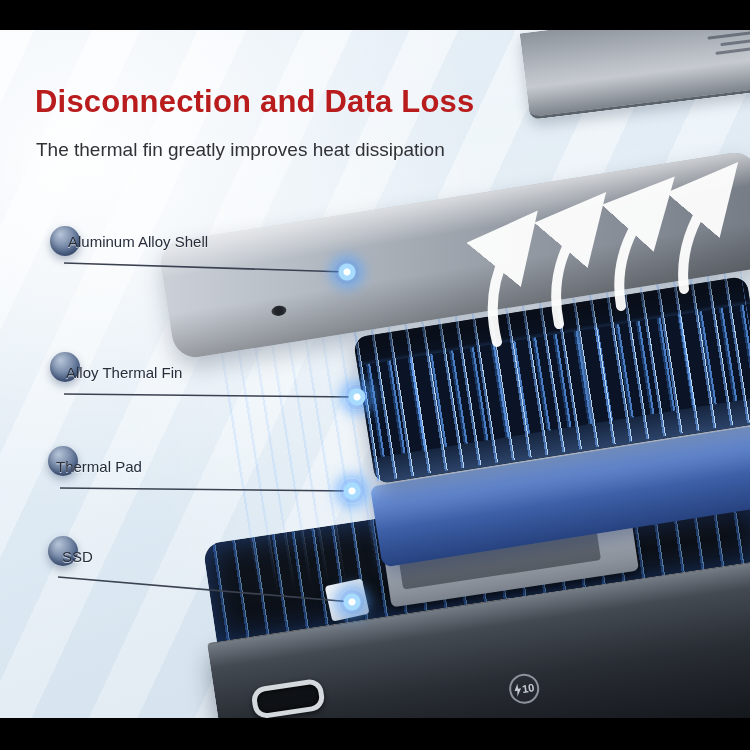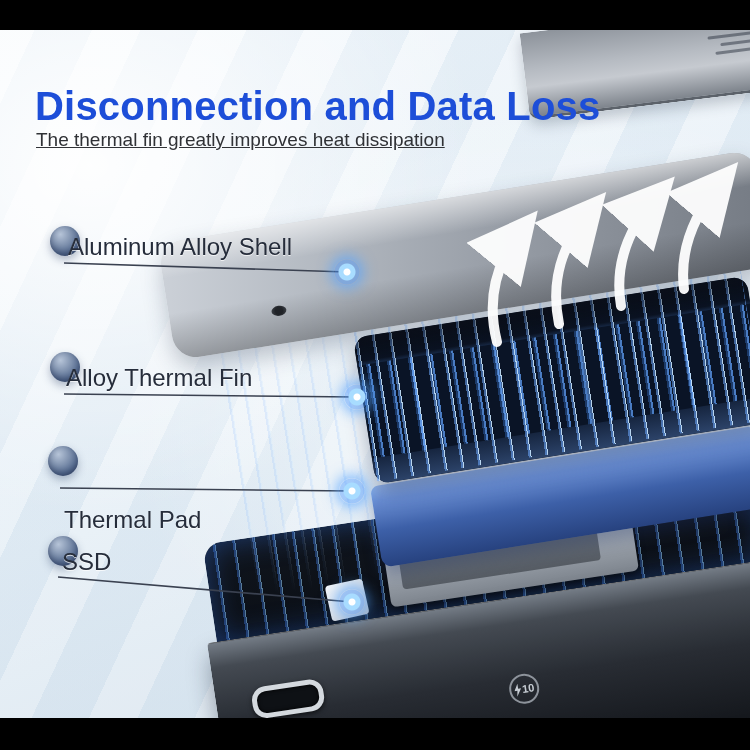--- a/index.html
+++ b/index.html
@@ -29,34 +29,34 @@
     border-bottom:3px solid #5c626a;border-radius:0 0 0 10px;
     box-shadow:0 6px 14px rgba(40,50,70,.25);
   }
   .frag .etch{position:absolute;background:rgba(55,62,74,.55);height:3px;border-radius:2px;}
   .frag .e1{right:18px;top:26px;width:46px;}
   .frag .e2{right:18px;top:34px;width:34px;}
   .frag .e3{right:18px;top:42px;width:40px;}
   
   .title{
     position:absolute;left:35px;top:84px;z-index:50;
-    font-size:40px;font-weight:bold;color:#1d4ed8;letter-spacing:.2px;
+    font-size:31px;font-weight:bold;color:#b91c1c;letter-spacing:.2px;
   }
   .subtitle{
-    position:absolute;left:36px;top:126px;z-index:50;
-    font-size:19px;line-height:27px;color:#303236;text-decoration:underline;
+    position:absolute;left:36px;top:136px;z-index:50;
+    font-size:19px;line-height:27px;color:#303236;
   }
   
   .sphere{
     position:absolute;width:30px;height:30px;border-radius:50%;z-index:48;
     background:radial-gradient(circle at 35% 28%, #b6c4d8 0%, #8496b2 35%, #5a7094 65%, #36486b 100%);
     box-shadow:0 4px 8px rgba(40,60,100,.35), inset 0 -3px 6px rgba(20,30,60,.4);
   }
   .callout-label{
-    position:absolute;z-index:49;font-size:24px;color:#262d3b;font-weight:500;
+    position:absolute;z-index:49;font-size:15px;color:#262d3b;font-weight:500;
     text-shadow:0 1px 0 rgba(255,255,255,.7);white-space:nowrap;
   }
   .glow-dot{
     position:absolute;width:26px;height:26px;border-radius:50%;z-index:42;
     background:radial-gradient(circle, #ffffff 0 3px, #a8dcff 4px 8px, rgba(74,152,255,.45) 9px 12px, rgba(74,152,255,0) 14px);
     box-shadow:0 0 14px 3px rgba(86,164,255,.75);
   }
   svg.overlay{position:absolute;inset:0;z-index:40;pointer-events:none;}
   svg.arrows{position:absolute;inset:0;z-index:36;pointer-events:none;}
   
@@ -226,20 +226,20 @@
     <div>The thermal fin greatly improves heat dissipation</div>
   </div>
 
   <div class="sphere" style="left:50px;top:226px;"></div>
   <div class="callout-label" style="left:68px;top:233px;">Aluminum Alloy Shell</div>
 
   <div class="sphere" style="left:50px;top:352px;"></div>
   <div class="callout-label" style="left:66px;top:364px;">Alloy Thermal Fin</div>
 
   <div class="sphere" style="left:48px;top:446px;"></div>
-  <div class="callout-label" style="left:64px;top:458px;margin-top:48px;">Thermal Pad</div>
+  <div class="callout-label" style="left:56px;top:458px;">Thermal Pad</div>
 
   <div class="sphere" style="left:48px;top:536px;"></div>
   <div class="callout-label" style="left:62px;top:548px;">SSD</div>
 
   <div class="bar top"></div>
   <div class="bar bottom"></div>
 </div>
 
 </body></html>

